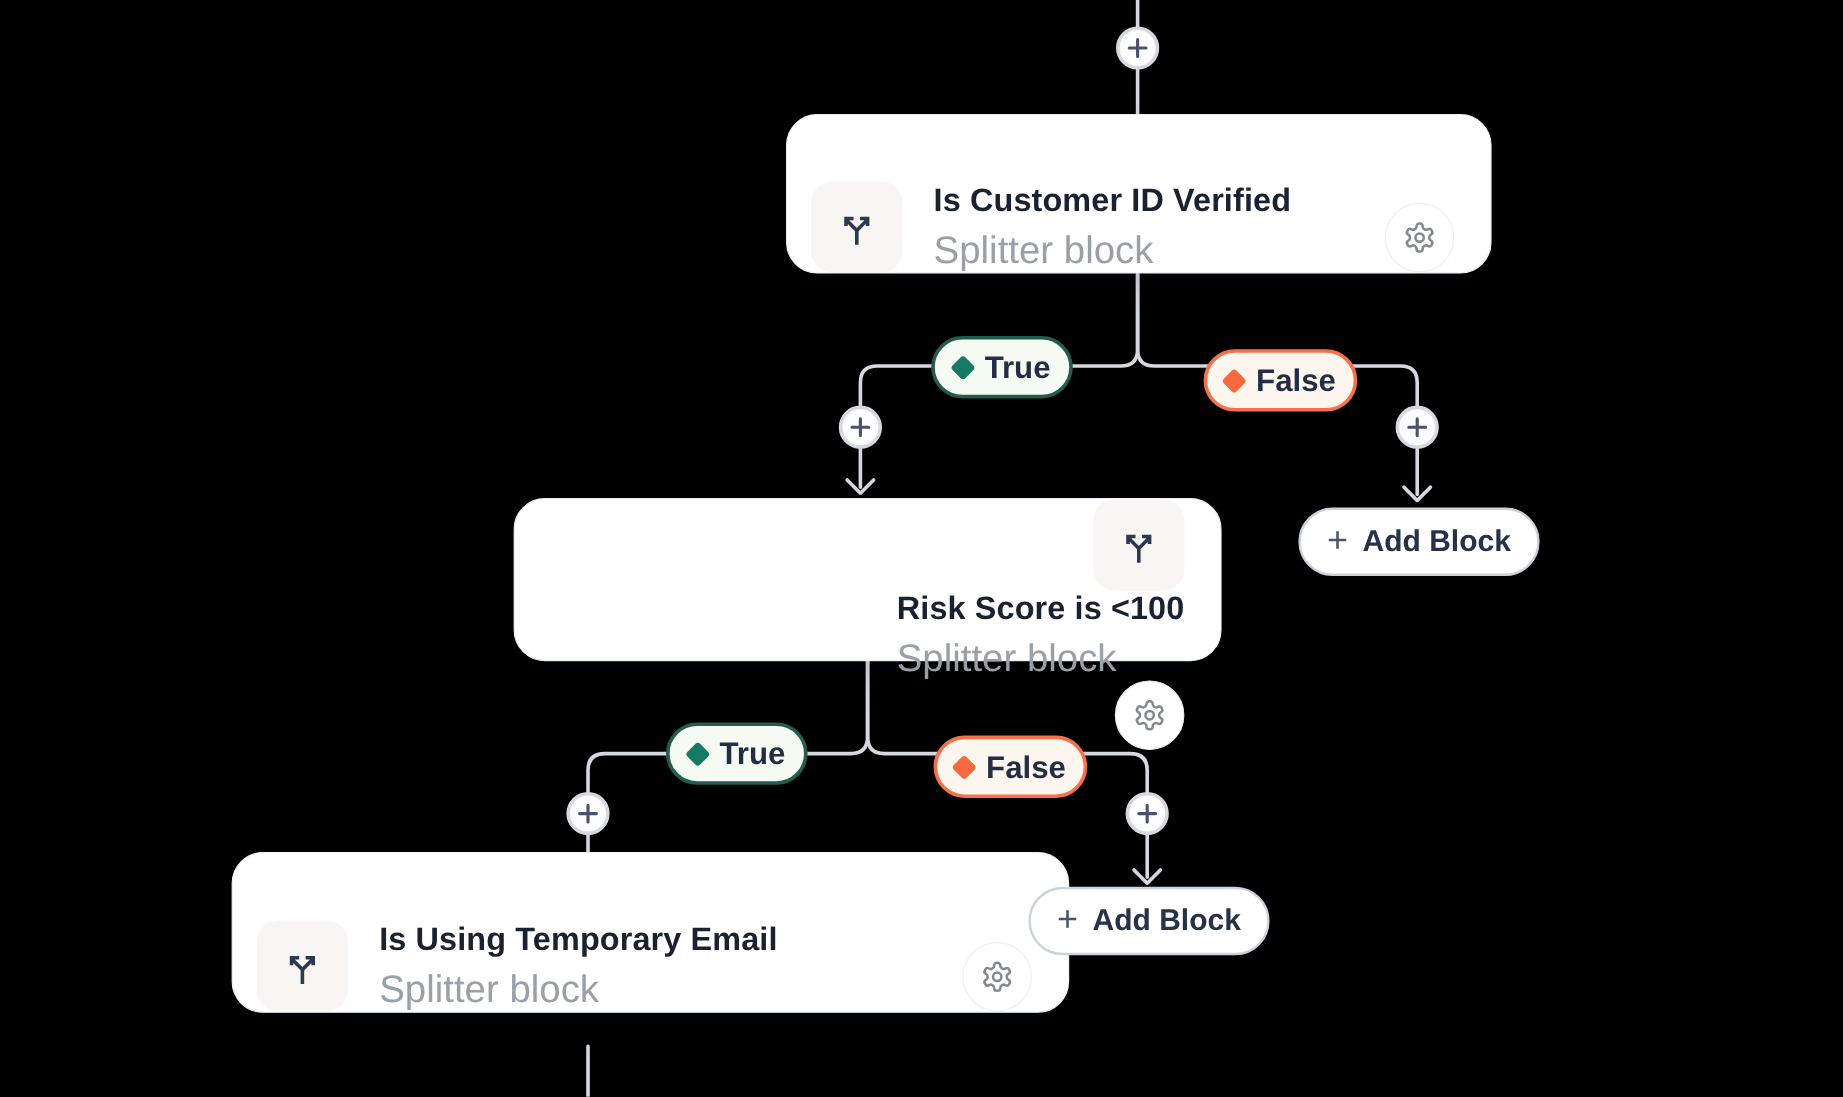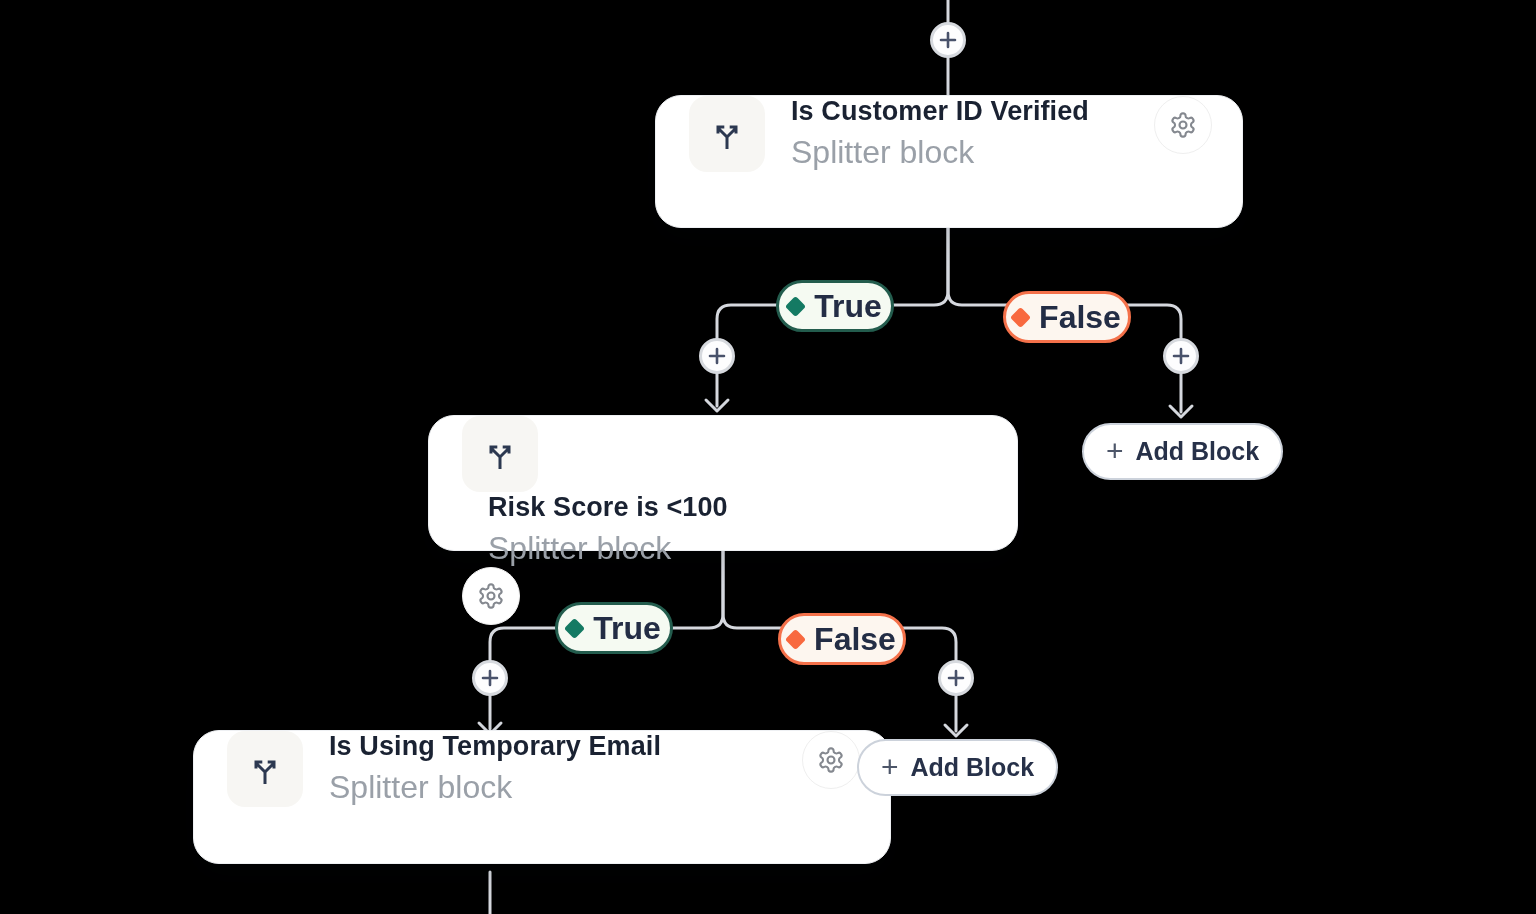--- a/index.html
+++ b/index.html
@@ -34,22 +34,22 @@
   .stage{position:absolute;inset:0;width:1536px;height:914px;}
   svg.edges{position:absolute;left:0;top:0;}
   .edge{stroke:var(--connector);stroke-width:3;fill:none;stroke-linecap:round;stroke-linejoin:round;}
 
   .node-card{
     position:absolute;
     background:var(--card-bg);
     border:1px solid var(--card-border);
     border-radius:26px;
     display:flex;
-    align-items:flex-start;
-    padding:0 30px 0 33px;
+    align-items:flex-end;
+    padding:0 30px 0 20px;
     box-shadow:0 12px 30px rgba(10,15,30,.10);
   }
   .tile{
     width:76px;height:76px;border-radius:18px;
     background:var(--tile-bg);
     display:flex;align-items:center;justify-content:center;
     flex:0 0 auto;
   }
   .card-texts{flex:1 1 auto;margin-left:26px;display:flex;flex-direction:column;gap:7px;min-width:0;}
   .card-title{font-size:27px;font-weight:700;color:var(--title-ink);letter-spacing:.1px;white-space:nowrap;}
@@ -64,21 +64,21 @@
 
   .plus-node{
     position:absolute;width:36px;height:36px;border-radius:50%;
     background:#fdfdfe;border:3px solid var(--plus-ring);
     display:flex;align-items:center;justify-content:center;cursor:pointer;
   }
 
   .badge{
     position:absolute;height:52px;border-radius:26px;
     display:flex;align-items:center;justify-content:center;gap:11px;
-    font-size:32px;font-weight:700;color:#232d45;
+    font-size:26px;font-weight:700;color:#232d45;
   }
   .badge .diamond{width:15px;height:15px;border-radius:3px;transform:rotate(45deg);flex:0 0 auto;}
   .badge-true{background:var(--true-fill);border:3px solid var(--true-border);}
   .badge-true .diamond{background:var(--true-diamond);}
   .badge-false{background:var(--false-fill);border:3px solid var(--false-border);margin-top:11px;}
   .badge-false .diamond{background:var(--false-diamond);}
 
   .add-block-btn{
     position:absolute;height:57px;border-radius:29px;
     background:#ffffff;border:2px solid var(--btn-border);
@@ -93,21 +93,21 @@
   #badge-true-1{left:776px;top:280px;width:118px;}
   #badge-false-1{left:1003px;top:280px;width:128px;}
   #plus-left-1{left:699px;top:338px;}
   #plus-right-1{left:1163px;top:338px;}
   #card-2{left:428px;top:415px;width:590px;height:136px;flex-direction:column;}
   #add-block-1{left:1082px;top:423px;width:201px;}
   #badge-true-2{left:555px;top:602px;width:118px;}
   #badge-false-2{left:778px;top:602px;width:128px;}
   #plus-left-2{left:472px;top:660px;}
   #plus-right-2{left:938px;top:660px;}
-  #card-3{left:193px;top:730px;width:698px;height:134px;}
+  #card-3{left:193px;top:710px;width:698px;height:134px;}
   #add-block-2{left:857px;top:739px;width:201px;}
 </style>
 </head>
 <body>
 
 <div class="stage">
 
   <svg class="edges" width="1536" height="914" viewBox="0 0 1536 914">
     <path class="edge" d="M948 0 L948 95"></path>
     <path class="edge" d="M948 228 L948 291 Q948 305 934 305 L731 305 Q717 305 717 319 L717 406"></path>

